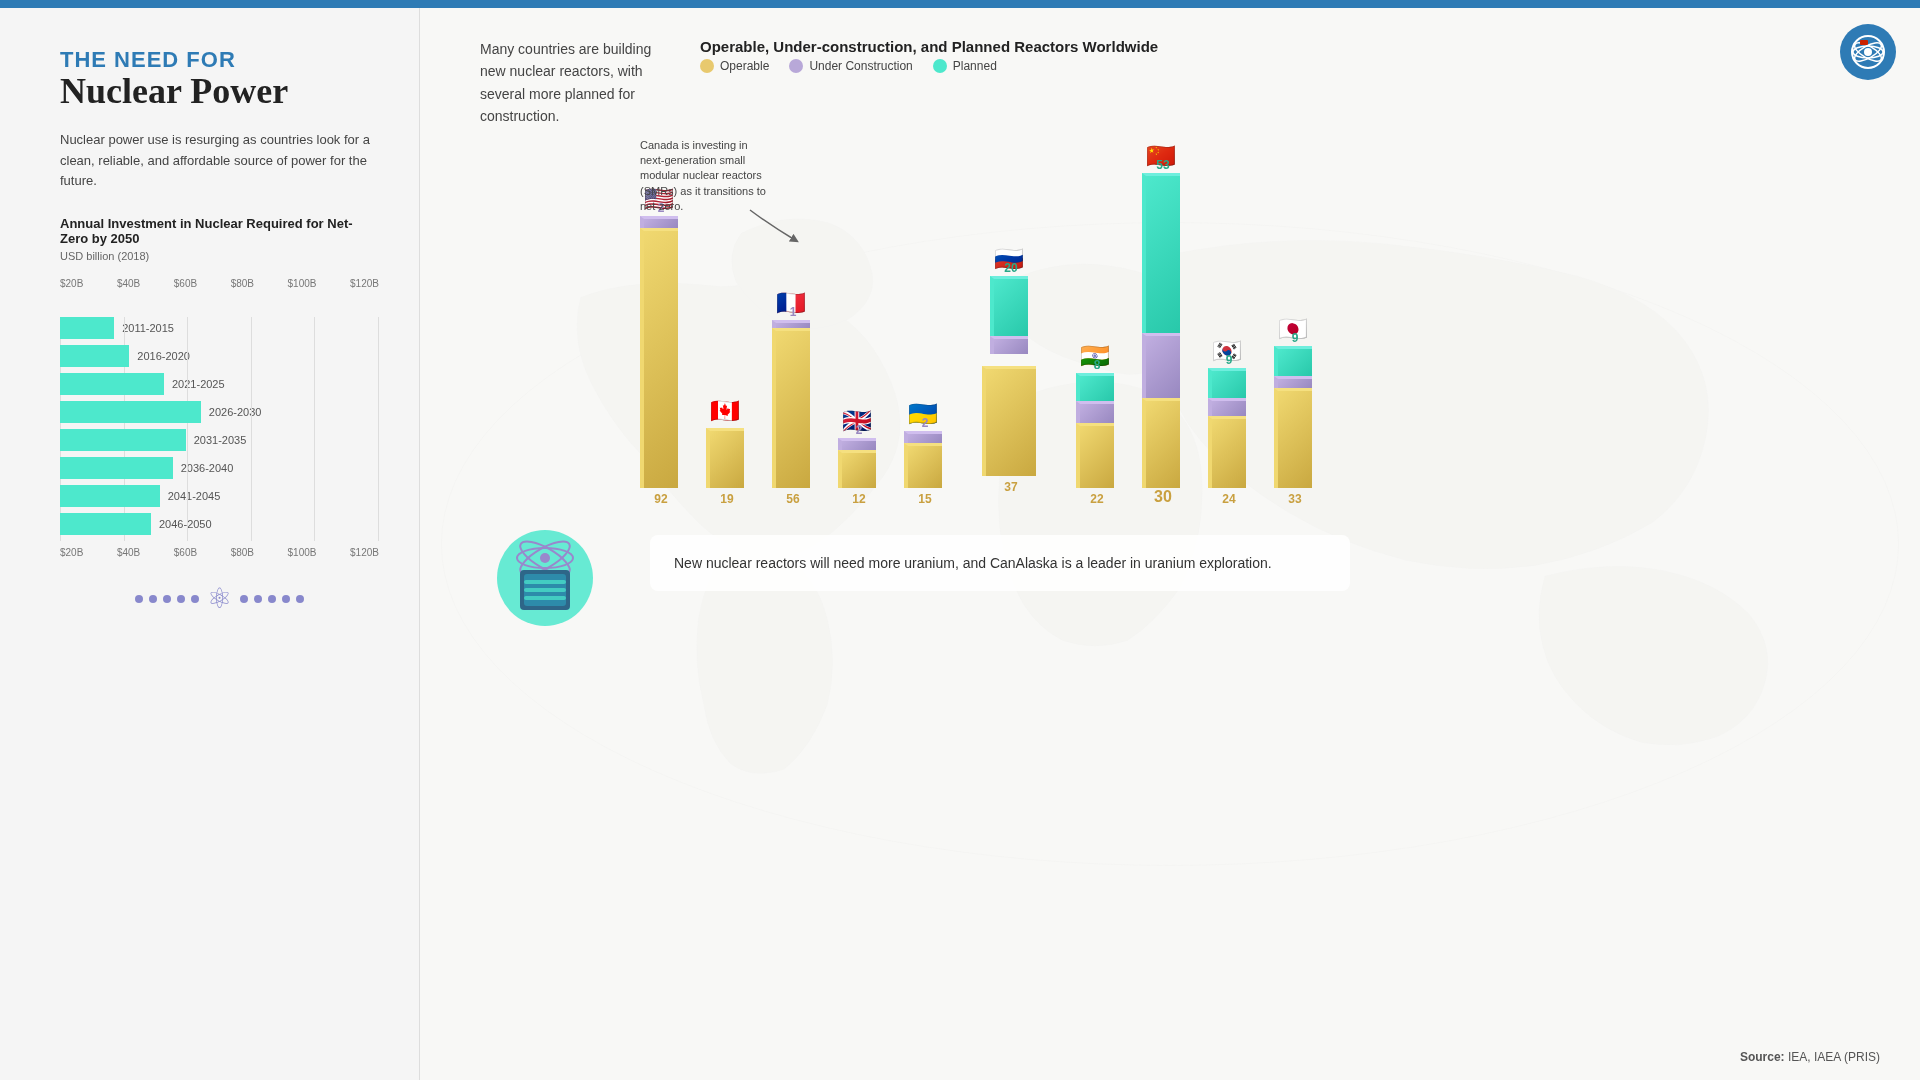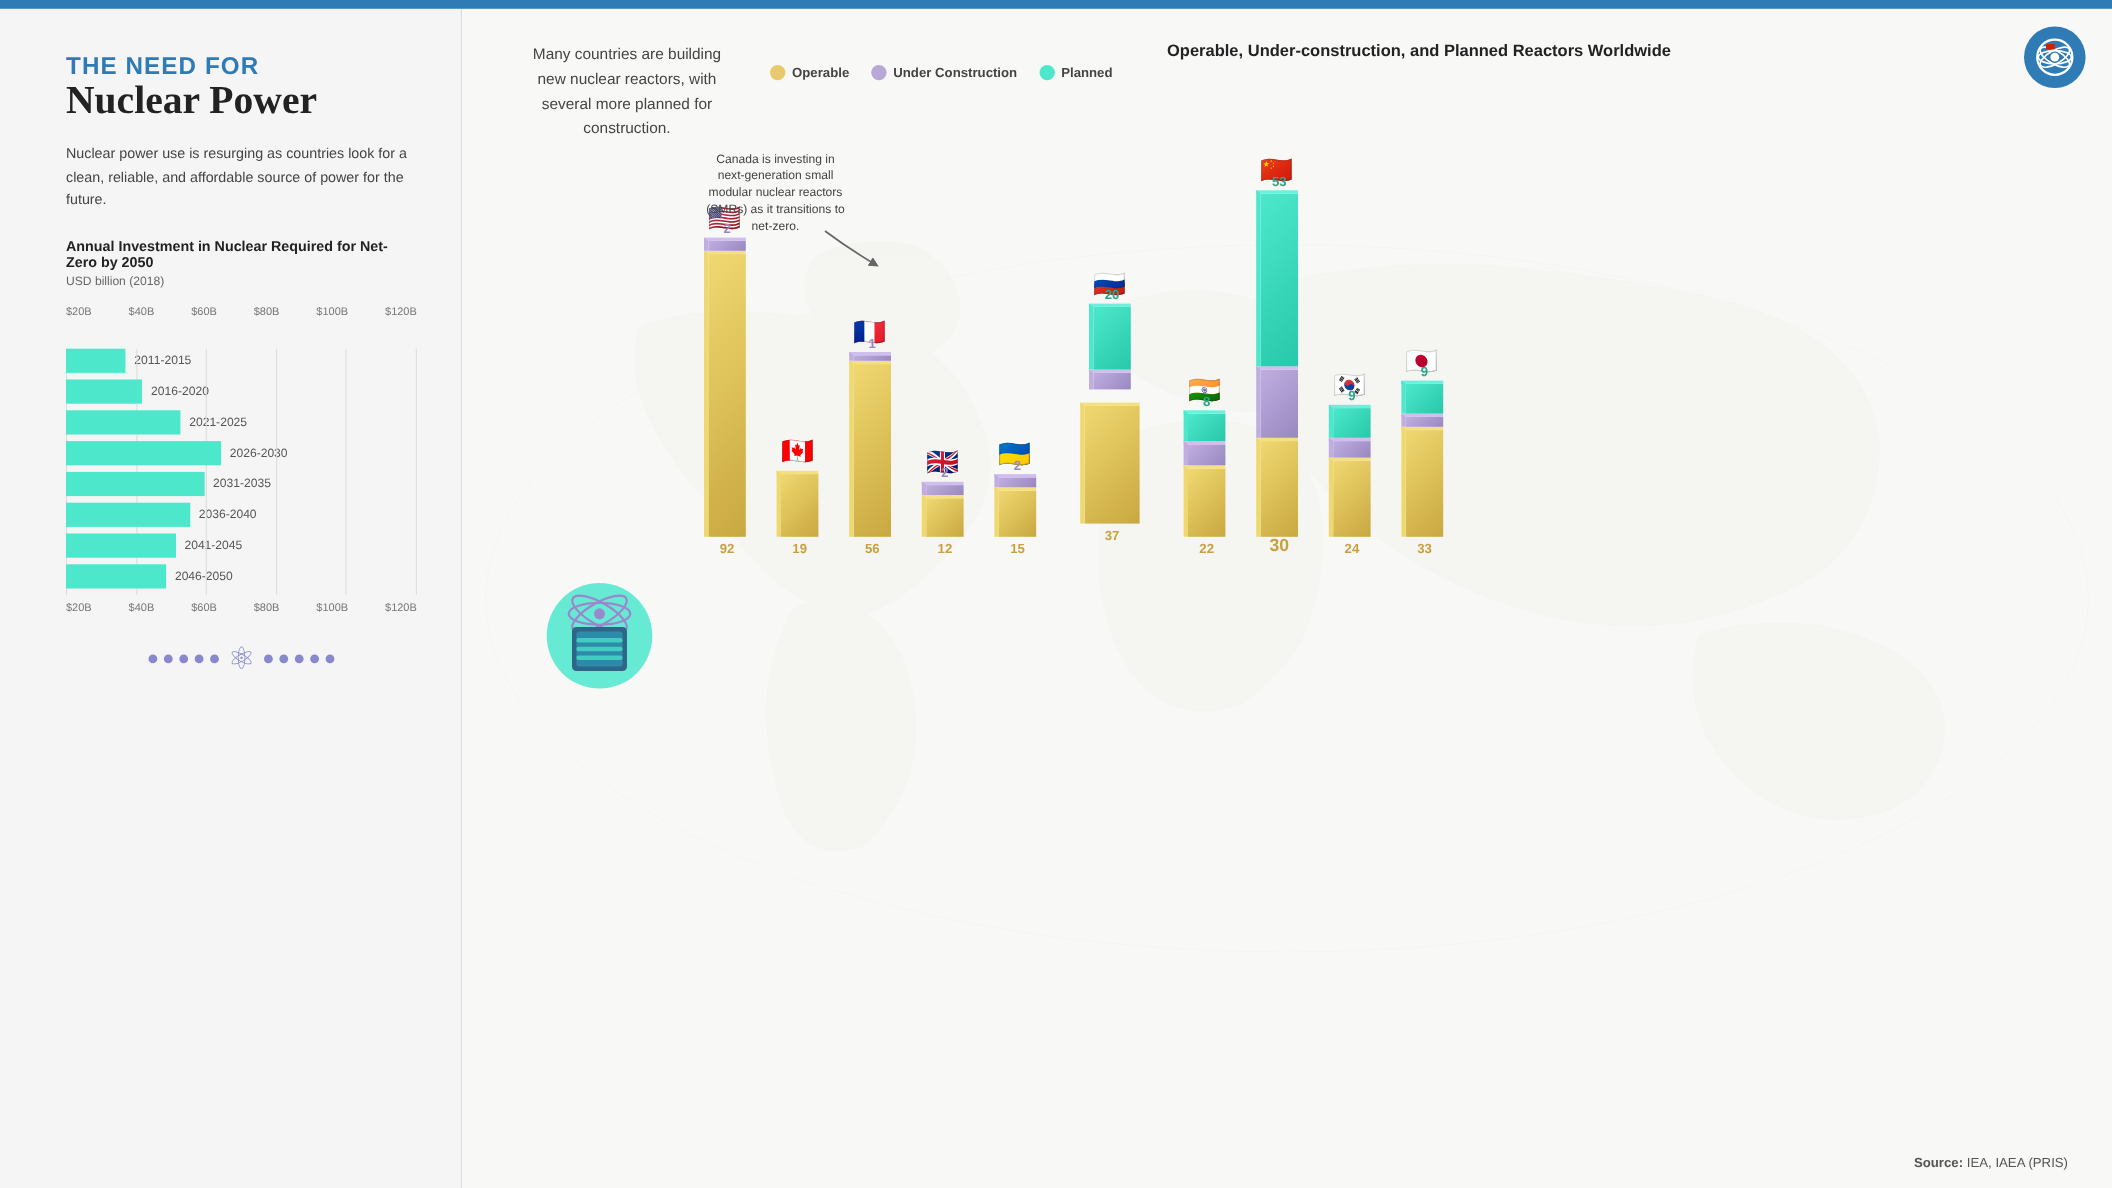--- a/index.html
+++ b/index.html
@@ -138,21 +138,20 @@
 
     
     .right-panel {
       flex: 1;
       background: #f8f8f6;
       padding: 30px 40px 20px 60px;
       display: flex;
       flex-direction: column;
       position: relative;
       overflow: hidden;
-      text-align: center;
     }
     .world-map-bg {
       position: absolute;
       top: 0; left: 0; right: 0; bottom: 0;
       opacity: 0.15;
       pointer-events: none;
     }
     .right-header {
       display: flex;
       gap: 40px;
@@ -178,21 +177,20 @@
     .chart-main-subtitle {
       font-size: 12px;
       color: #555;
       margin-bottom: 10px;
     }
     .legend {
       display: flex;
       gap: 20px;
       margin-bottom: 10px;
       align-items: center;
-      font-weight: bold;
     }
     .legend-item {
       display: flex;
       align-items: center;
       gap: 6px;
       font-size: 12px;
       color: #444;
     }
     .legend-dot {
       width: 14px;
@@ -577,19 +575,22 @@
           <circle cx="65" cy="60" r="5" fill="#9988cc"></circle>
 
           <rect x="40" y="72" width="50" height="40" rx="4" fill="#2e6688"></rect>
           <rect x="44" y="76" width="42" height="32" rx="3" fill="#2d8baa"></rect>
 
           <rect x="44" y="82" width="42" height="4" rx="2" fill="#4de8cc" opacity="0.7"></rect>
           <rect x="44" y="90" width="42" height="4" rx="2" fill="#4de8cc" opacity="0.7"></rect>
           <rect x="44" y="98" width="42" height="4" rx="2" fill="#4de8cc" opacity="0.7"></rect>
         </svg>
       </div>
+      <div class="bottom-text-box">
+        <span>New nuclear reactors will need more uranium, and CanAlaska is a leader in uranium exploration.</span>
+      </div>
     </div>
 
     <div class="source-text">
       <strong>Source:</strong> <span>IEA, IAEA (PRIS)</span>
     </div>
   </div>
 </div>
 
 </body></html>

